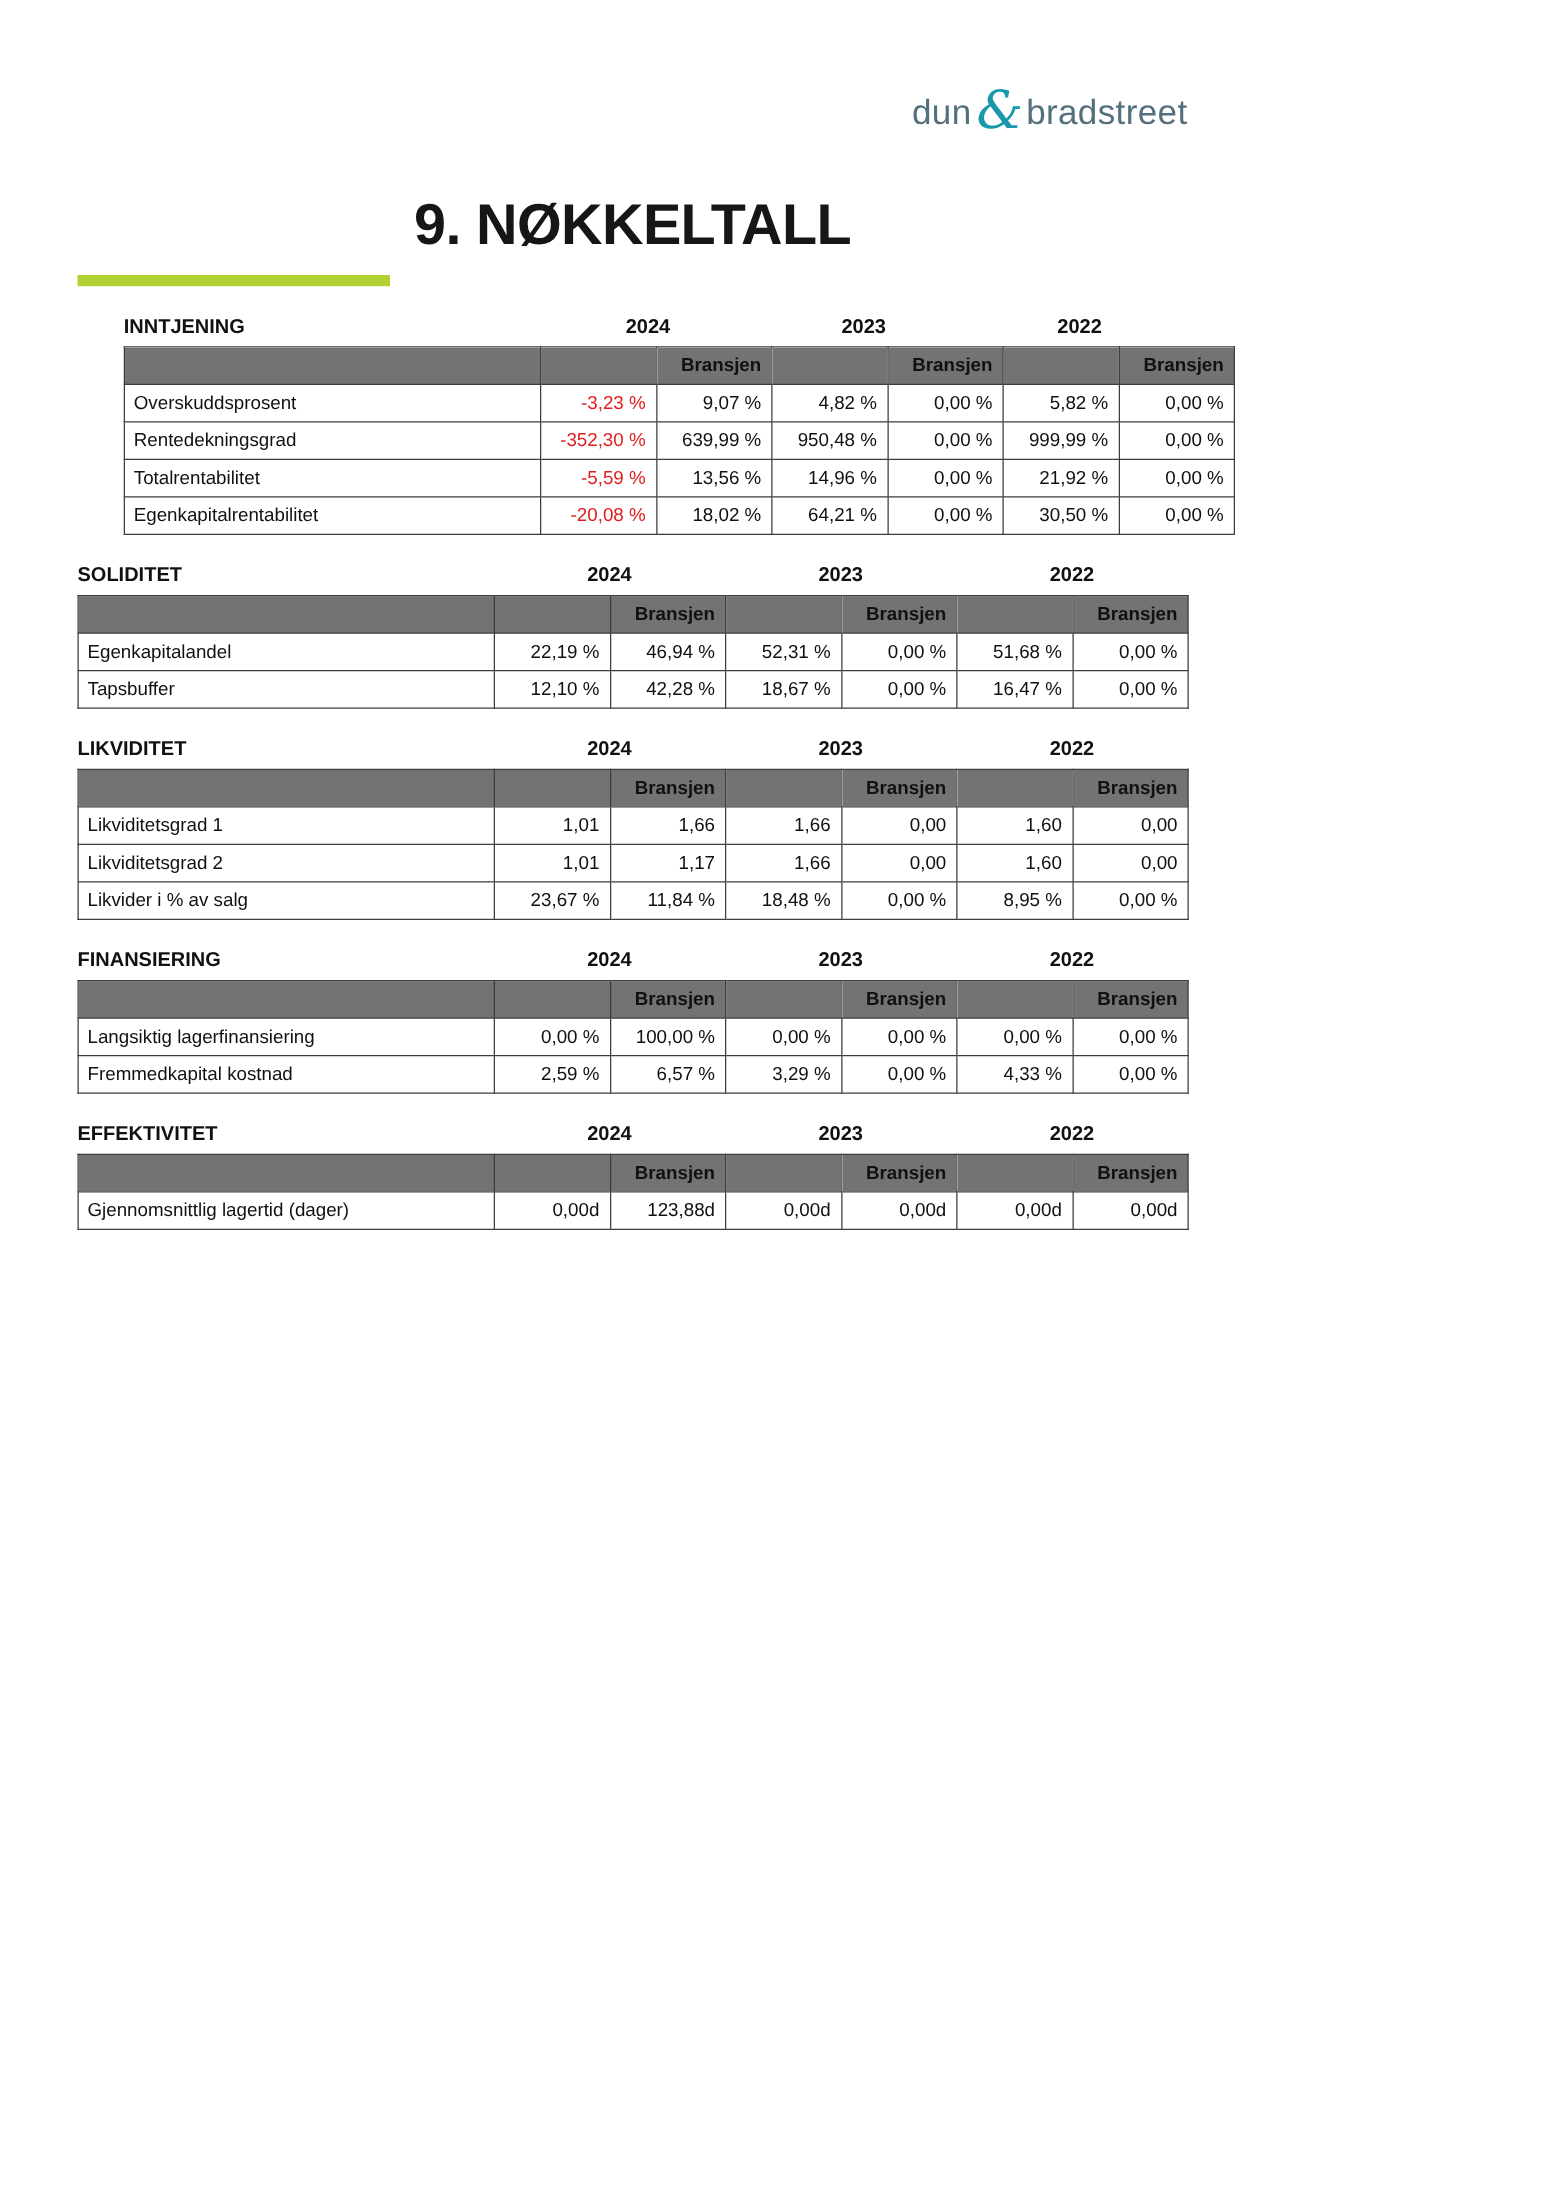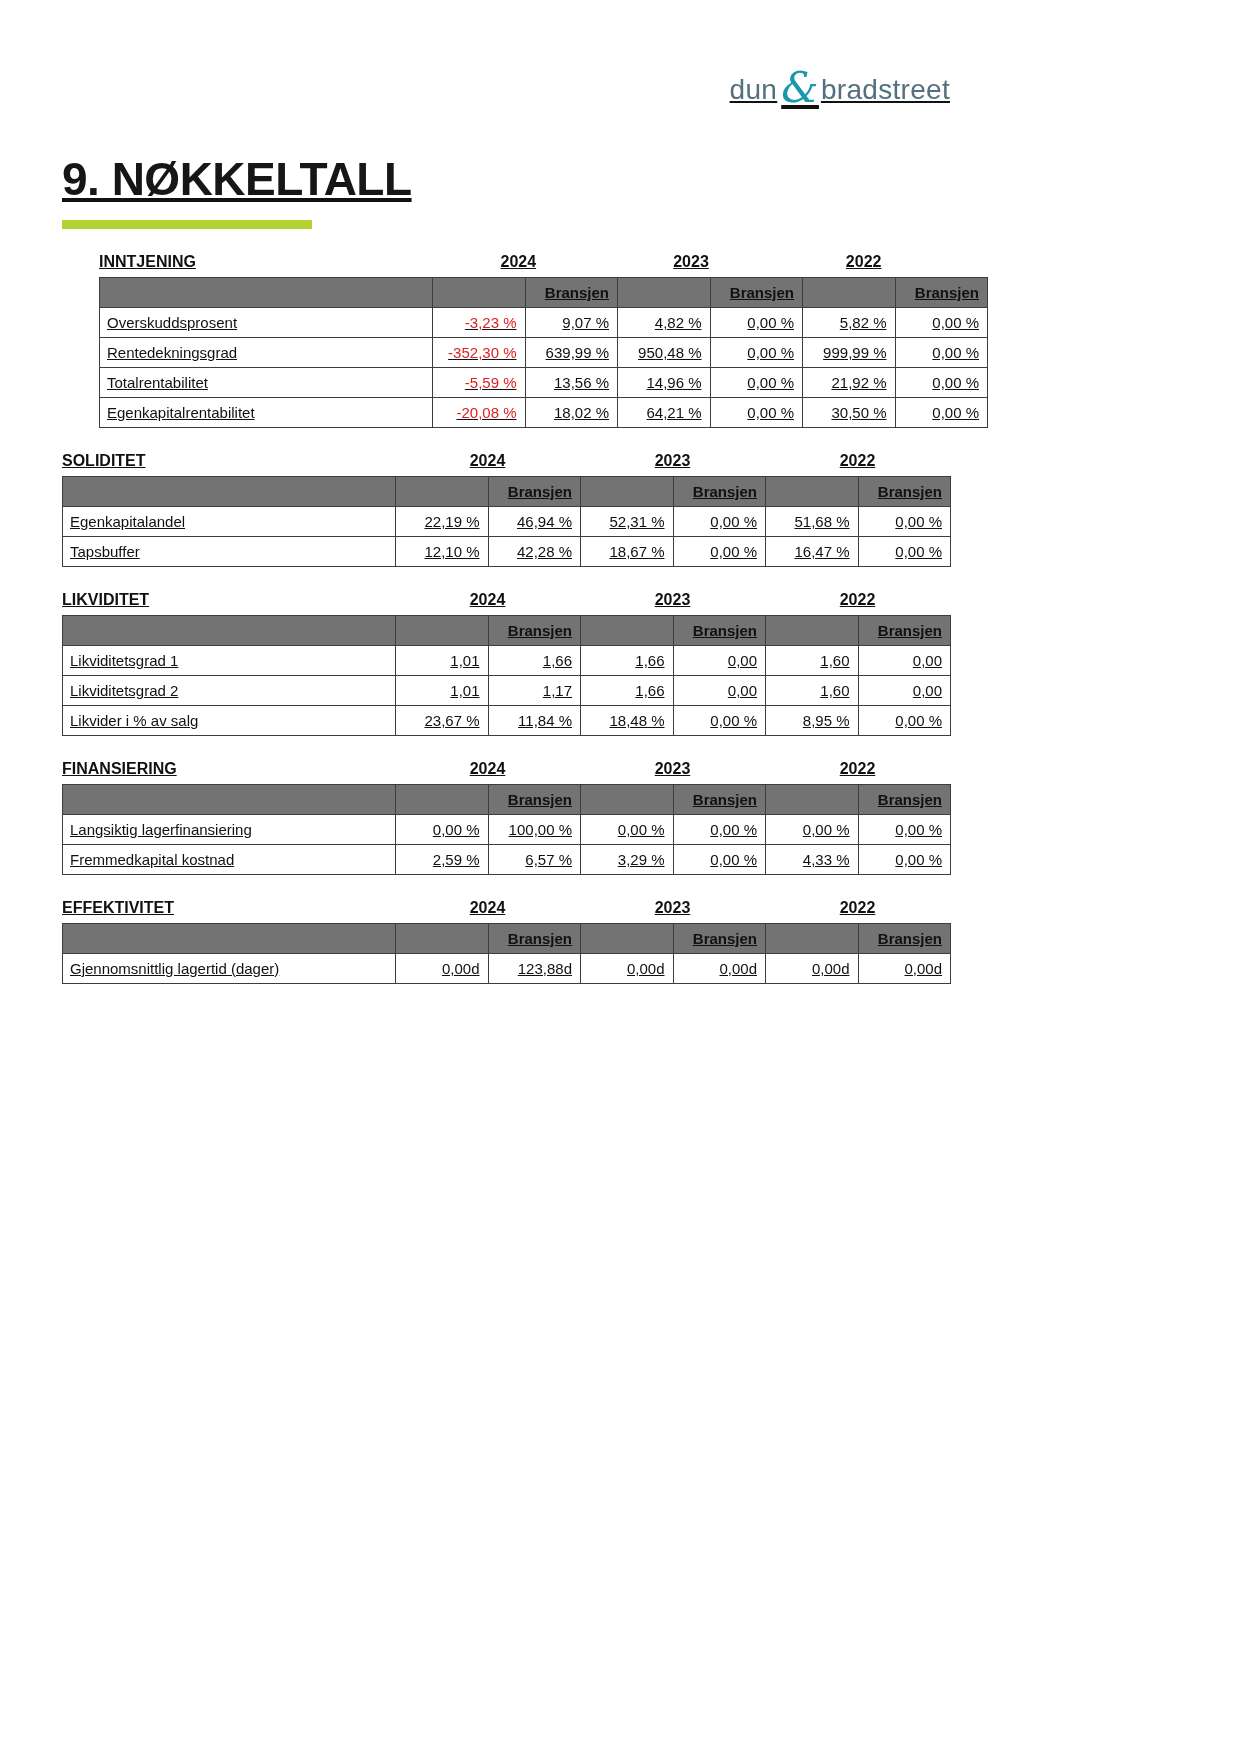--- a/index.html
+++ b/index.html
@@ -5,21 +5,20 @@
   * { box-sizing: border-box; }
   html, body { margin: 0; padding: 0; background: #ffffff; }
   .page {
     position: relative;
     width: 1241px;
     height: 1493px;
     background: #ffffff;
     font-family: "Liberation Sans", sans-serif;
     color: #111111;
     overflow: hidden;
-    text-decoration: underline;
   }
   .content { margin-left: 62px; width: 888px; }
 
   
   .logo-row { padding-top: 68px; display: flex; justify-content: flex-end; }
   .logo { display: flex; align-items: baseline; font-size: 28px; color: #54707e; letter-spacing: 0.3px; }
   .logo .amp {
     font-family: "DejaVu Serif", serif;
     font-style: italic;
     font-size: 42px;
@@ -30,20 +29,21 @@
     top: 3px;
   }
 
   
   h1.page-title {
     margin: 46px 0 0 0;
     font-size: 46px;
     font-weight: bold;
     letter-spacing: -0.5px;
     color: #161616;
+    text-align: center;
   }
   .accent-bar { width: 250px; height: 9px; background: #b2d233; margin-top: 14px; }
 
   
   .kpi { margin-top: 24px; }
   .kpi:first-of-type { margin-top: 24px; padding-left: 37px; }
   .sec-head {
     display: grid;
     grid-template-columns: 333px repeat(6, 1fr);
     align-items: end;

